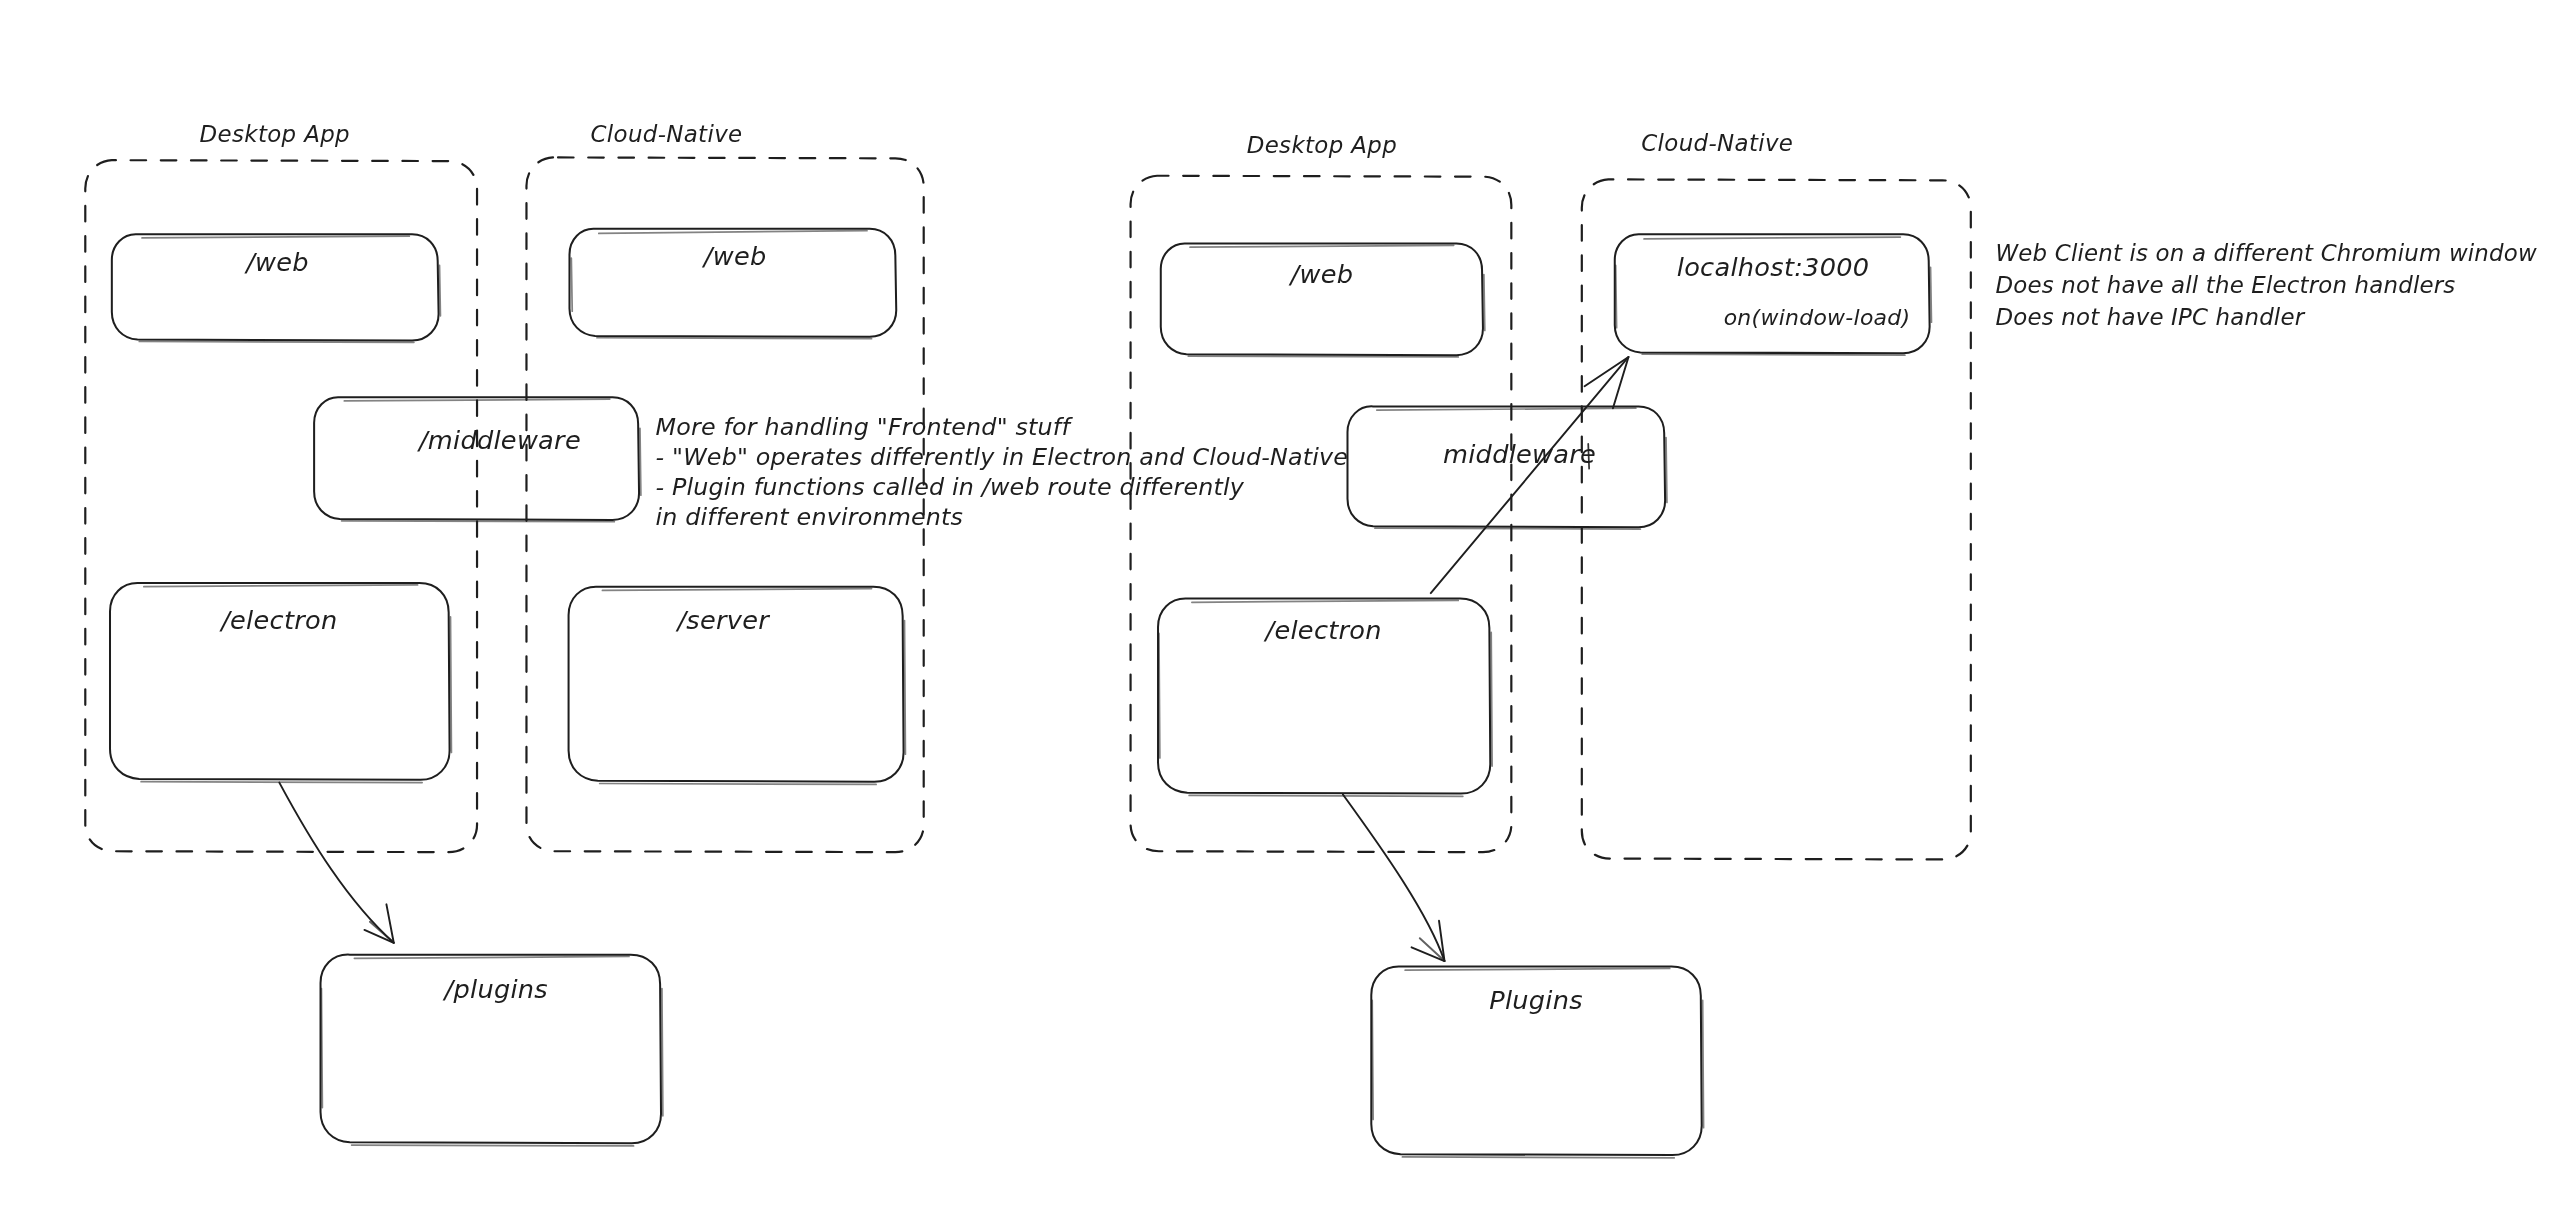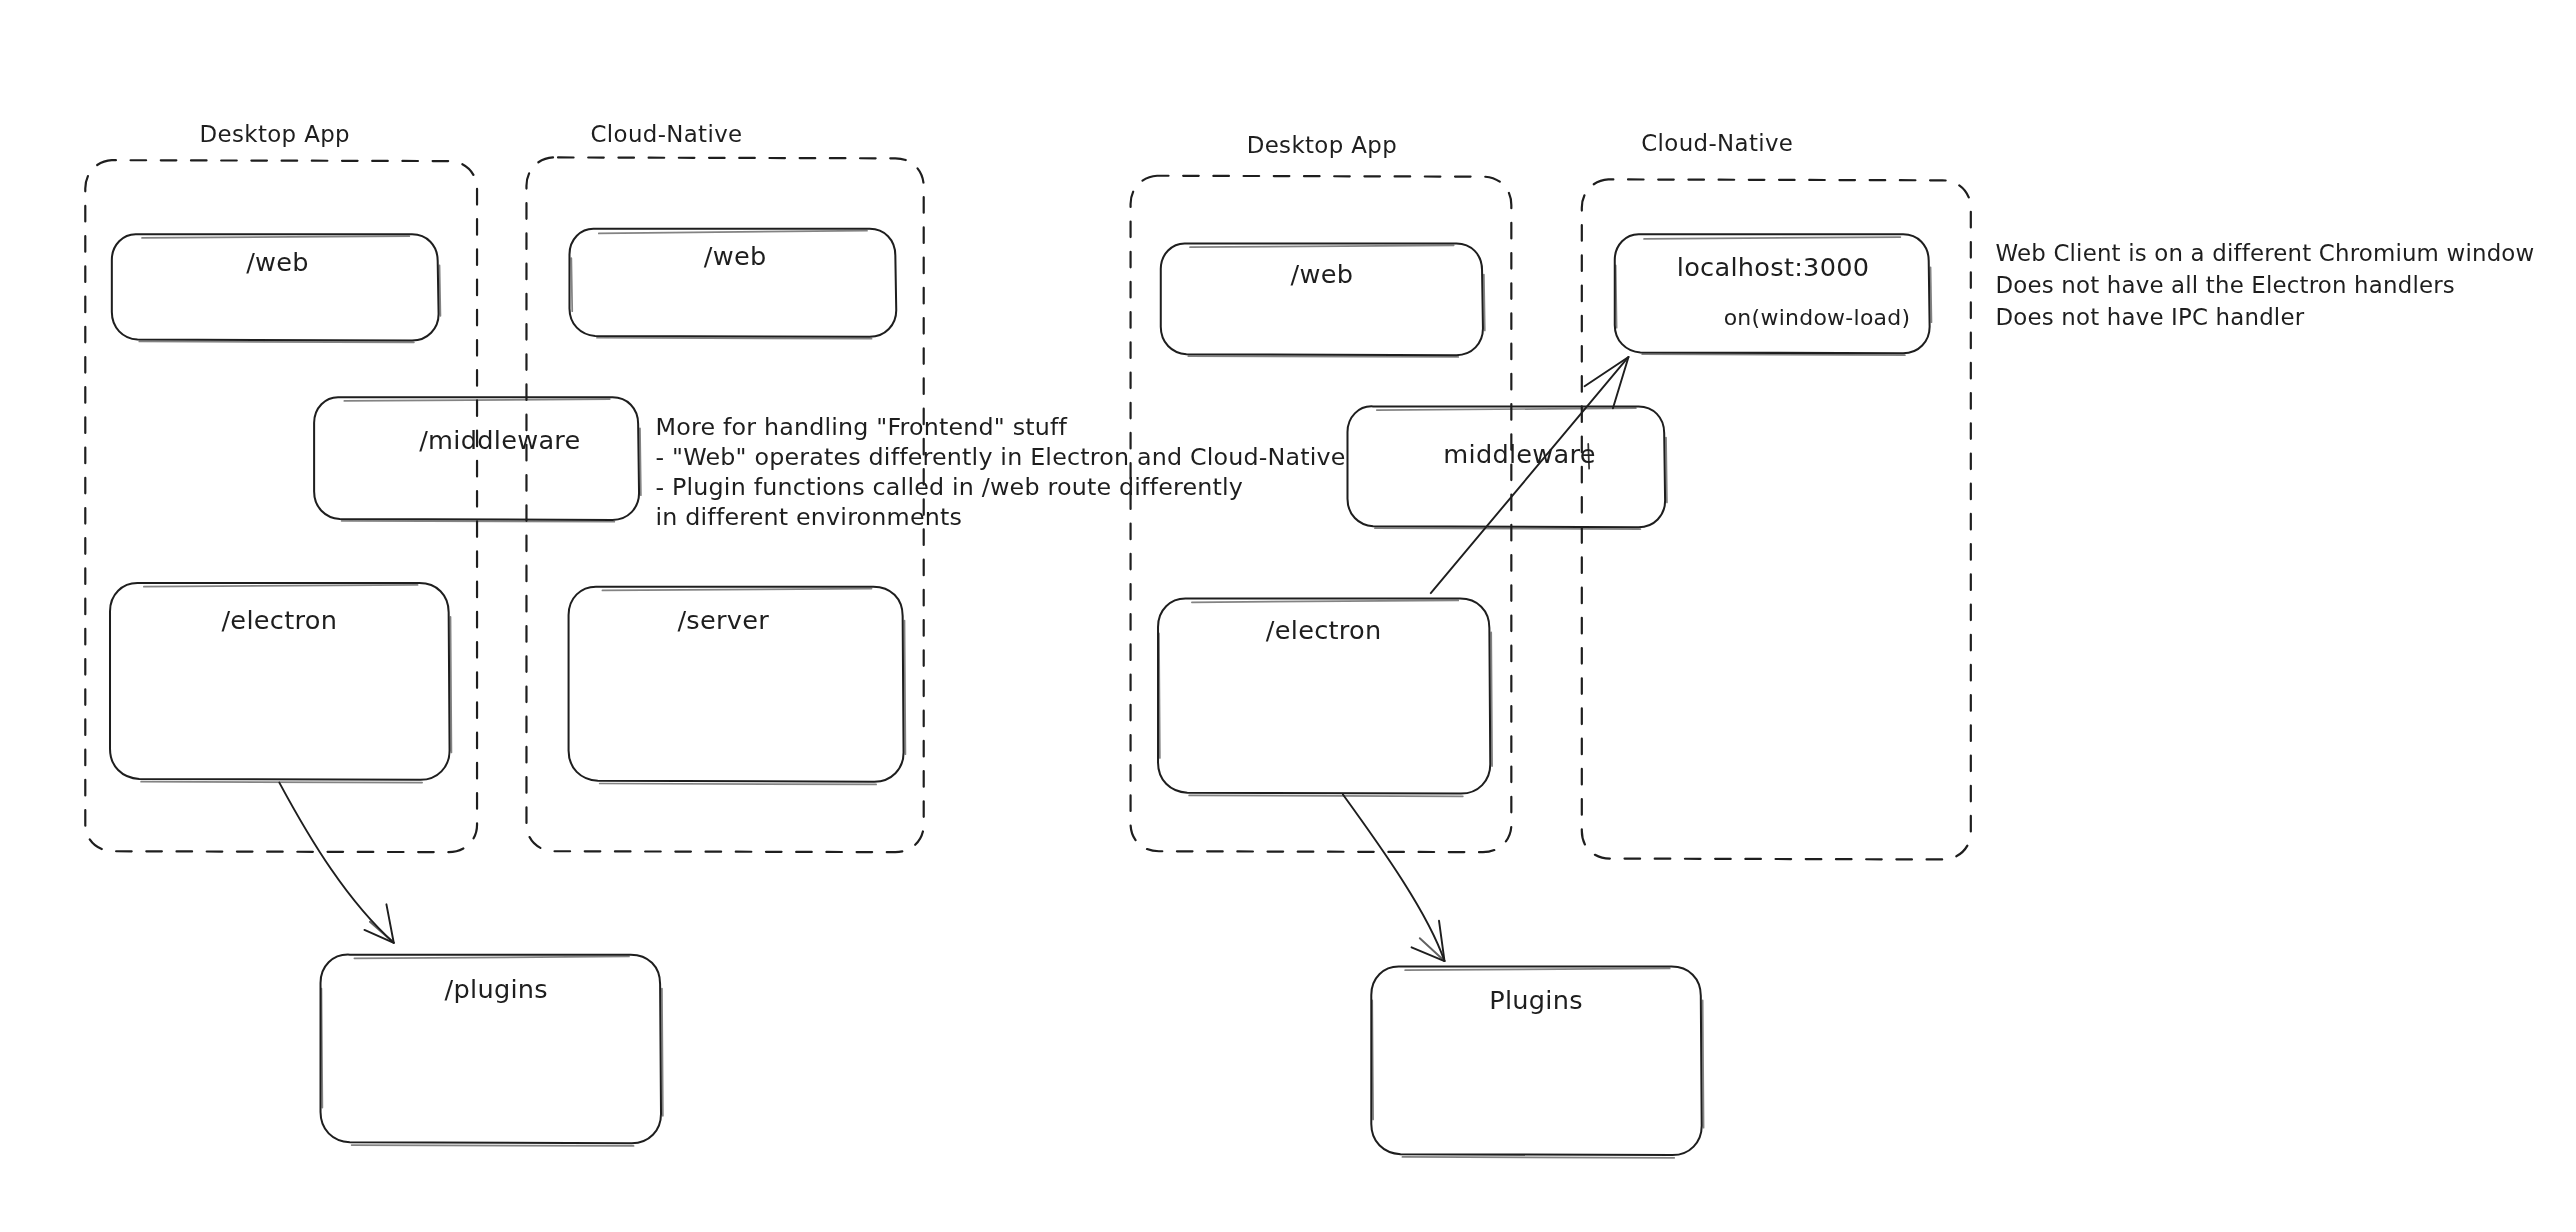--- a/index.html
+++ b/index.html
@@ -12,20 +12,21 @@
     width: 2576px;
     height: 1232px;
     overflow: hidden;
     font-family: "DejaVu Sans", sans-serif;
   }
   #canvas-root {
     position: relative;
     width: 2576px;
     height: 1232px;
     background: #ffffff;
+    font-style: italic;
   }
   svg#diagram {
     position: absolute;
     top: 0;
     left: 0;
     width: 2576px;
     height: 1232px;
     display: block;
   }
   

